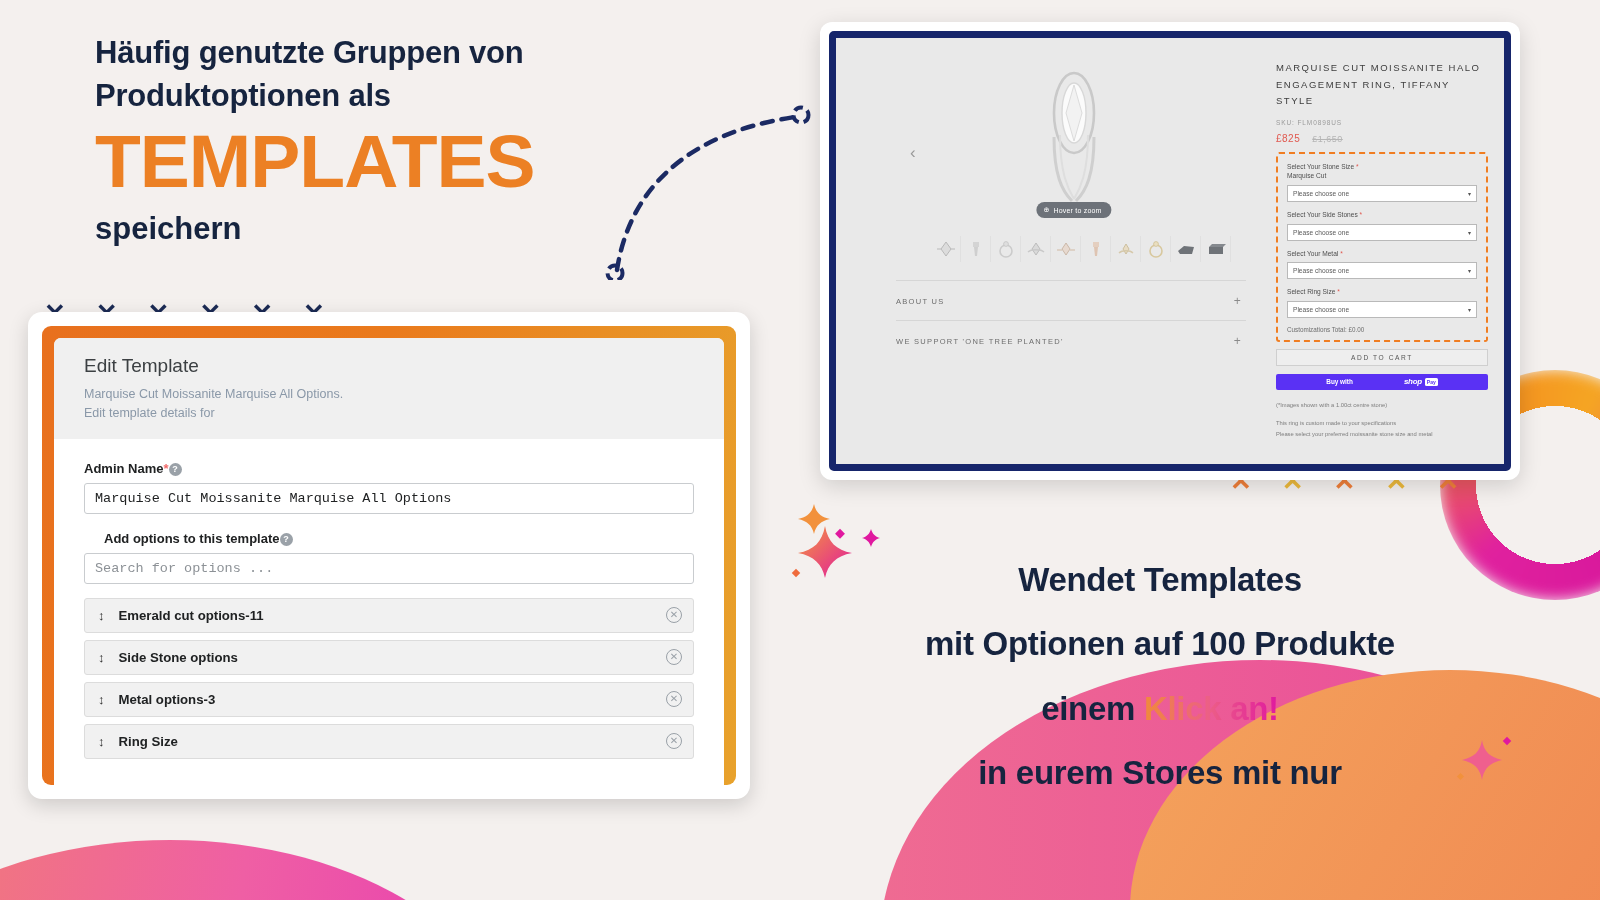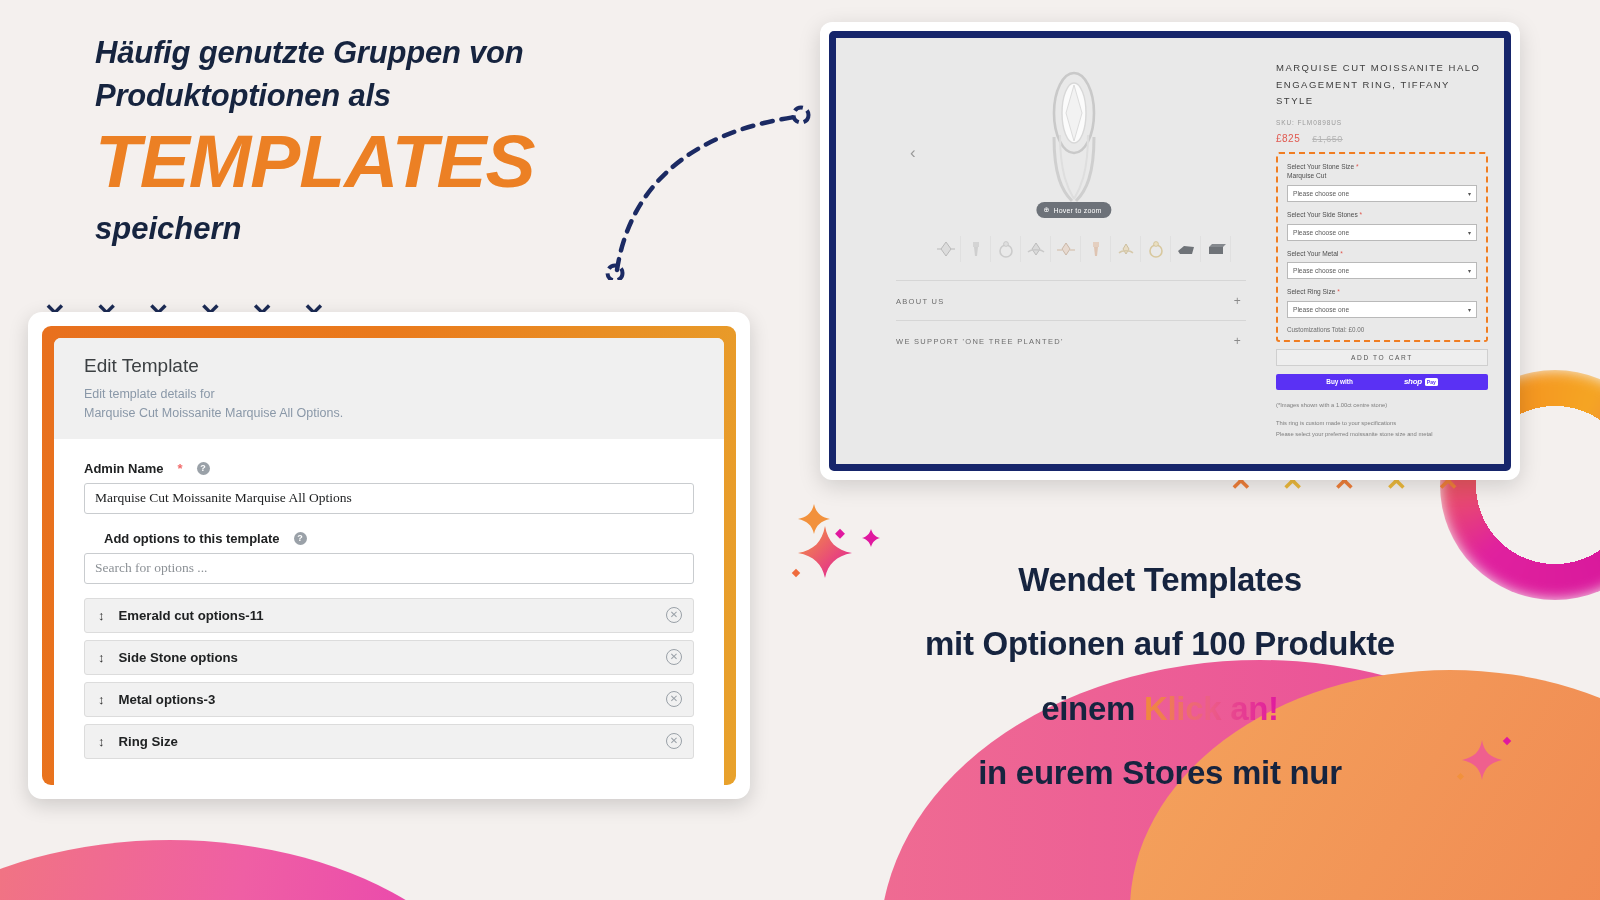--- a/index.html
+++ b/index.html
@@ -31,21 +31,21 @@
     position:absolute; right:-70px; top:370px;
     width:230px; height:230px; border-radius:50%;
     border:36px solid transparent;
     background:
       conic-gradient(from 25deg,#f5a623 0deg,#d8189c 110deg,#e0219e 200deg,#f59020 300deg,#f5a623 360deg) border-box;
     -webkit-mask:radial-gradient(farthest-side,transparent calc(100% - 36px),#000 calc(100% - 36px));
             mask:radial-gradient(farthest-side,transparent calc(100% - 36px),#000 calc(100% - 36px));
     filter:blur(7px);
   }
   
-  .headline { position:absolute; left:95px; top:32px; width:620px;font-style:italic; }
+  .headline { position:absolute; left:95px; top:32px; width:620px; }
   .headline .l1 {
     font-size:31px; font-weight:bold; line-height:1.38;
     color:#16243f; letter-spacing:-0.2px;
   }
   .headline .big {
     font-size:75px; font-weight:bold; color:#ec8024;
     line-height:1.0; letter-spacing:-1px; margin:6px 0 2px;
   }
   .headline .l3 {
     font-size:31px; font-weight:bold; color:#16243f;
@@ -82,33 +82,33 @@
     height:100%; overflow:hidden;
   }
   .adm-head { background:#f0f0f0; padding:17px 30px 16px; }
   .adm-title { font-size:19px; color:#3c4043; font-weight:400; }
   .adm-sub {
     font-size:12.5px; color:#8a98a8; line-height:1.5; margin-top:8px;
   }
   .adm-body { padding:22px 30px 0; background:#fff; }
   .fld-label {
     font-size:13px; font-weight:bold; color:#202223;
-    display:flex; align-items:center; gap:14px; margin-bottom:7px;
+    display:flex; align-items:flex-end; gap:0; margin-bottom:7px;
   }
   .req { color:#f16a6a; font-weight:bold; }
   .help {
     width:13px; height:13px; border-radius:50%;
     background:#9aa1a8; color:#fff; font-size:9px; font-weight:bold;
     display:inline-flex; align-items:center; justify-content:center;
     line-height:1;
   }
   .txt-input {
     width:100%; height:31px; border:1px solid #c9cccf; border-radius:3px;
     padding:0 10px; font-size:13.5px; color:#202223;
-    font-family:Liberation Serif, serif; background:#fff;
+    font-family:Liberation Mono, monospace; background:#fff;
   }
   .txt-input::placeholder { color:#8c9196; }
   .fld-gap { margin-top:17px;margin-left:20px; }
   .opt-list { margin-top:14px; }
   .opt-row {
     display:flex; align-items:center;
     background:#f1f1f1; border:1px solid #dcdcdc; border-radius:3px;
     height:35px; margin-bottom:7px; padding:0 11px 0 13px;
   }
   .drag { font-size:13px; color:#2b2b2b; margin-right:14px; }
@@ -280,22 +280,22 @@
   <span class="xm">✕</span>
   <span class="xm">✕</span>
 </div>
 
 <div class="adm-wrap">
  <div class="adm-inner">
   <div class="adm-panel">
     <div class="adm-head">
       <div class="adm-title">Edit Template</div>
       <div class="adm-sub">
+        <div>Marquise Cut Moissanite Marquise All Options.</div>
         <div>Edit template details for</div>
-        <div>Marquise Cut Moissanite Marquise All Options.</div>
       </div>
     </div>
     <div class="adm-body">
 
       <div class="fld-label">
         <span>Admin Name</span>
         <span class="req">*</span>
         <span class="help">?</span>
       </div>
       <input class="txt-input" value="Marquise Cut Moissanite Marquise All Options" style="">

